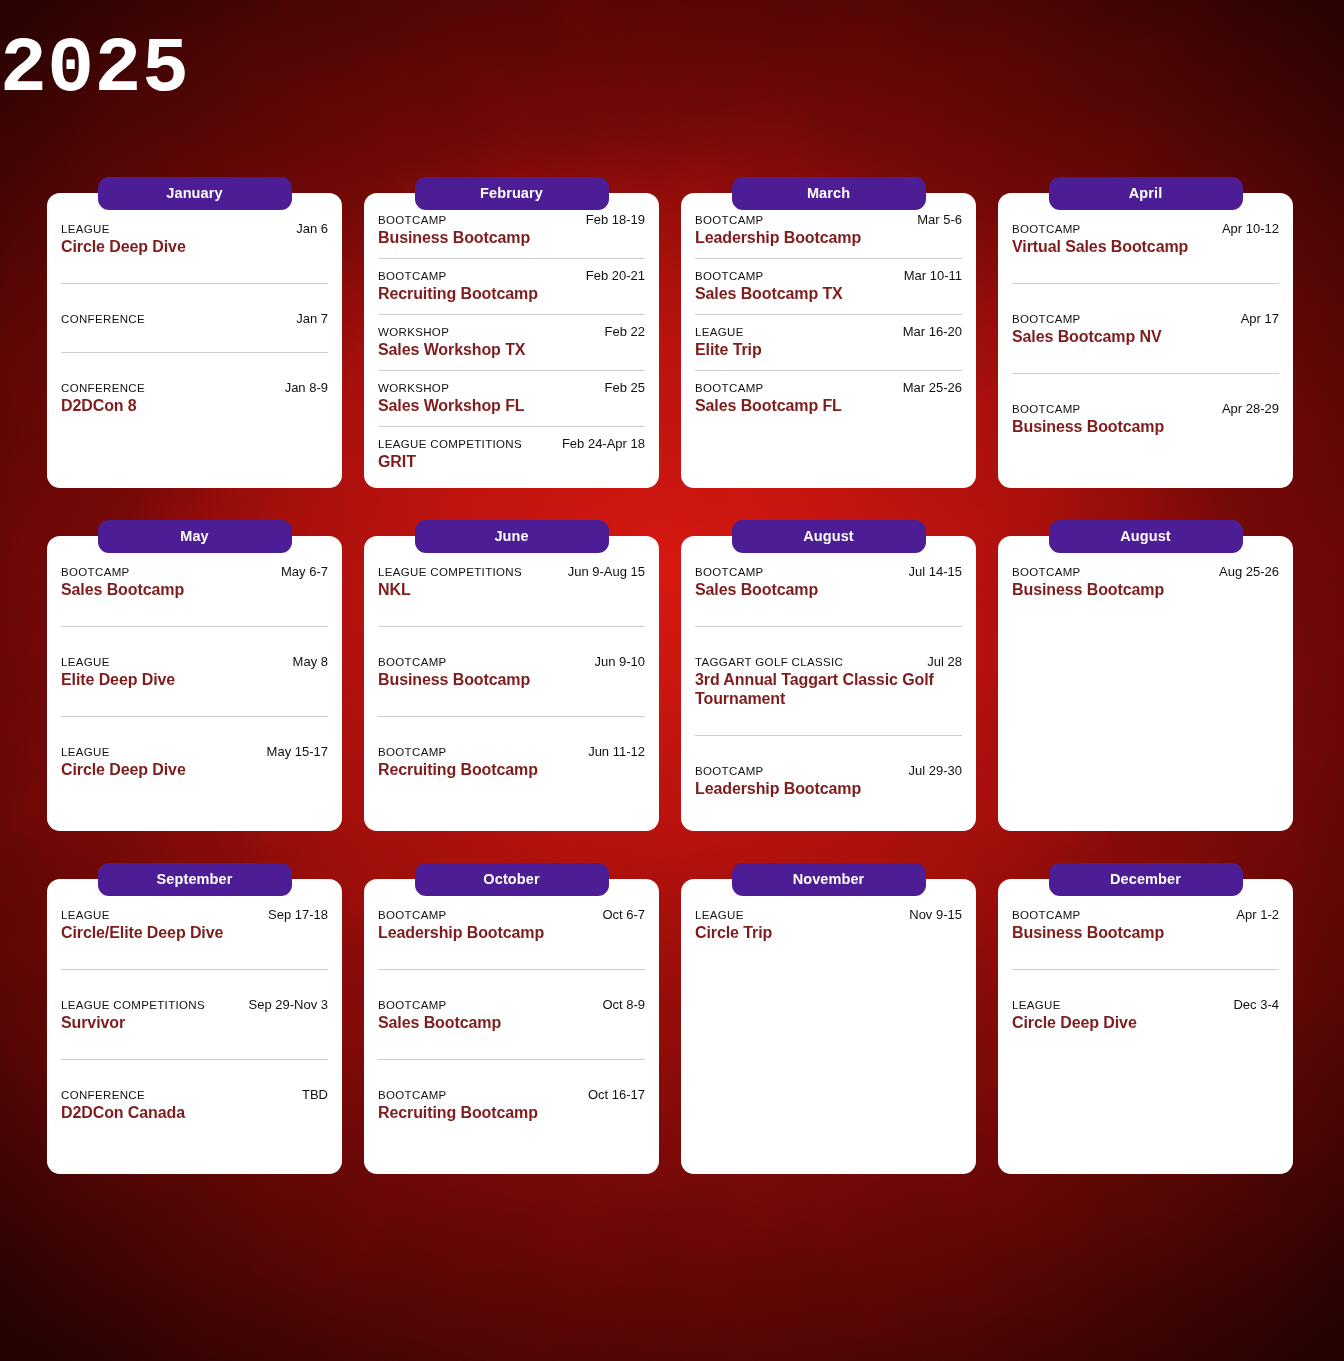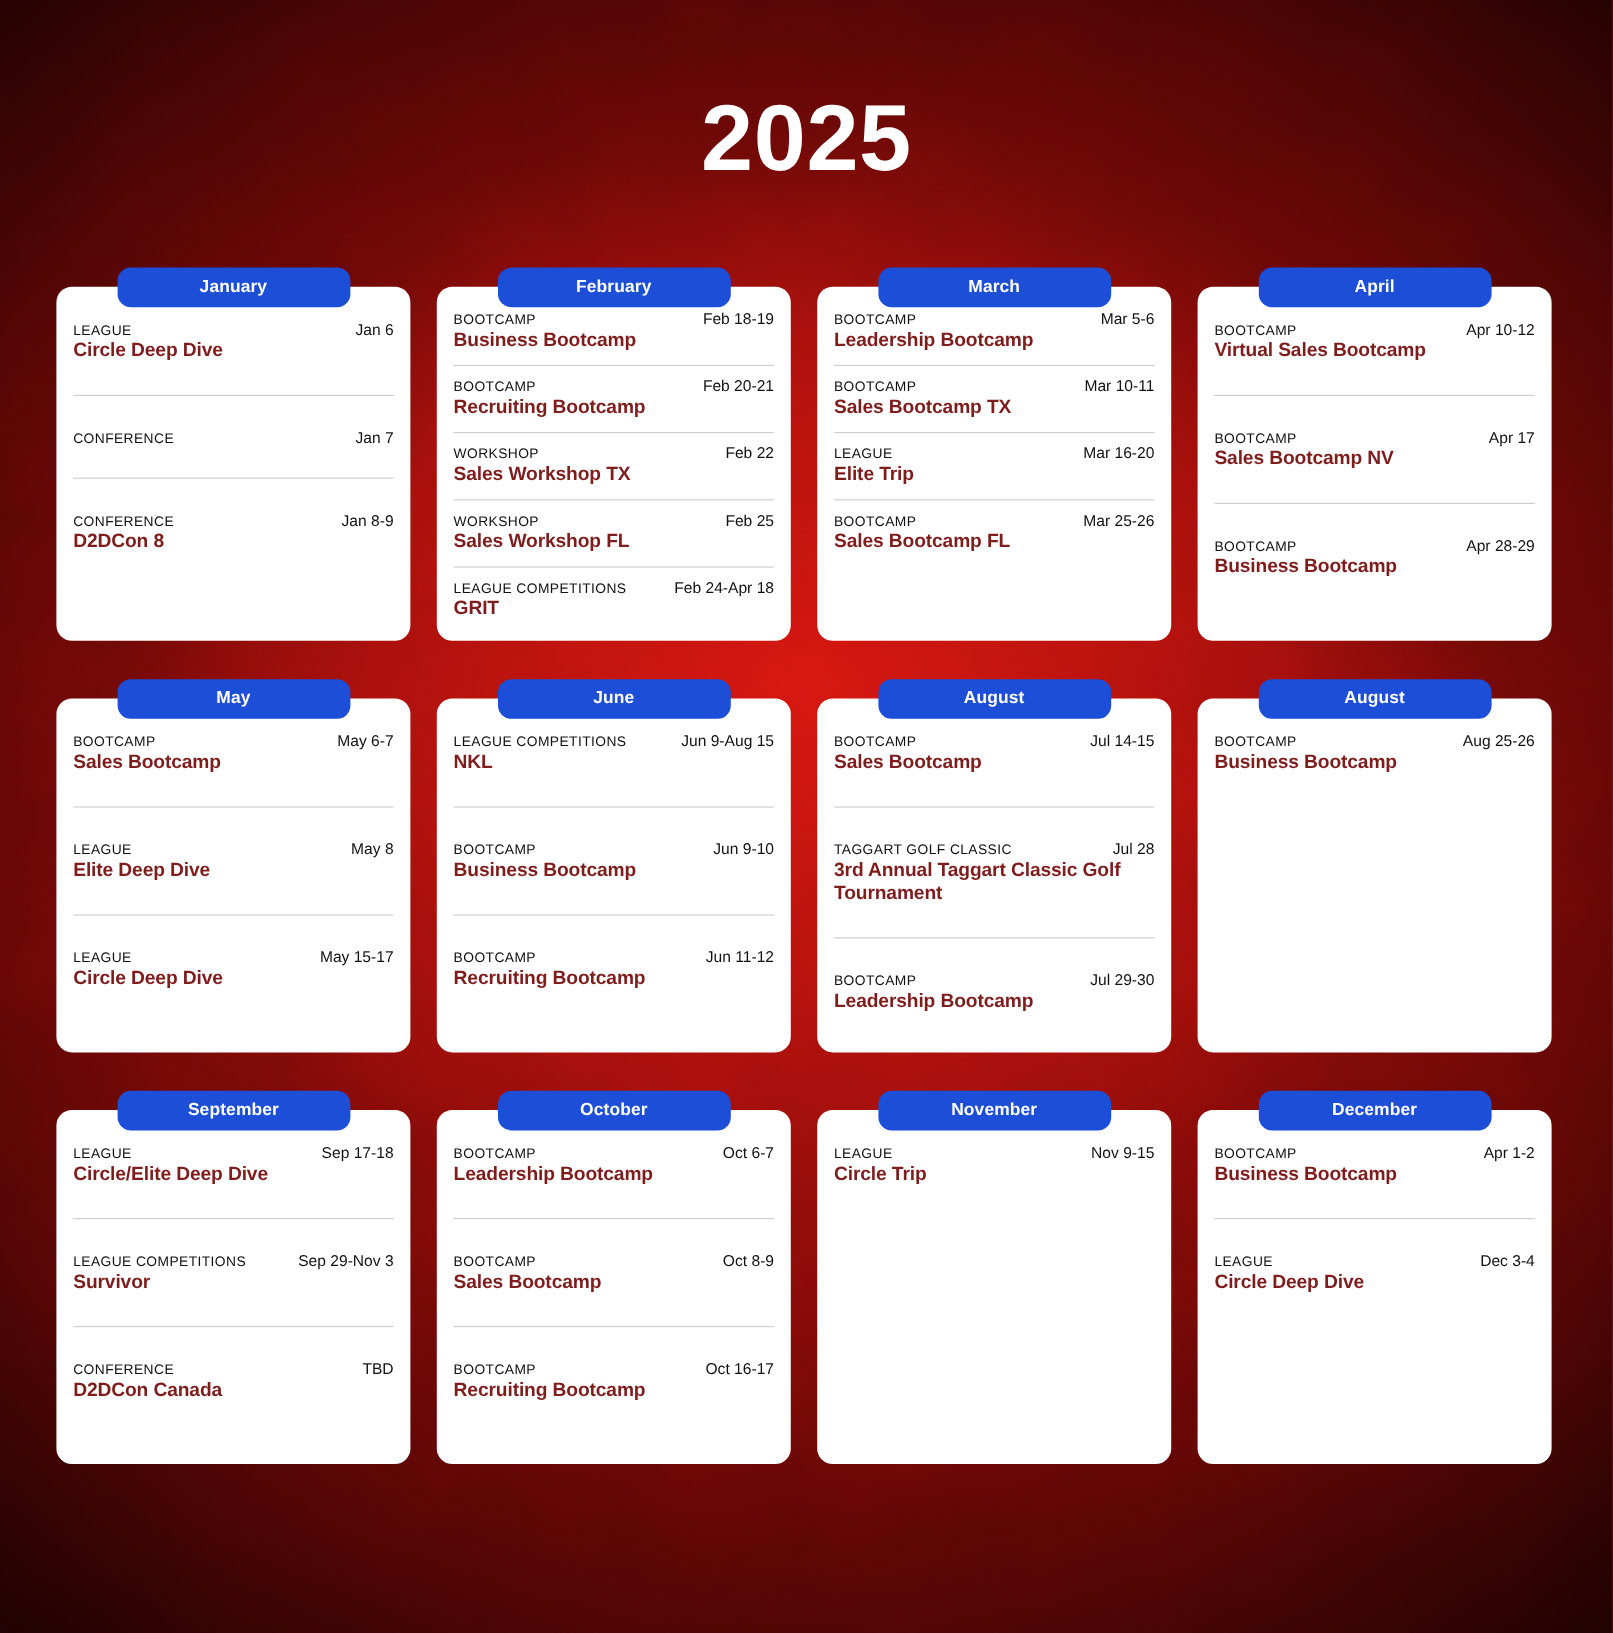--- a/index.html
+++ b/index.html
@@ -43,22 +43,23 @@
 
   #page {
     position: relative;
     z-index: 3;
     width: 1344px;
     height: 1361px;
   }
 
   
   .header {
-    text-align: center;
-    padding-top: 76px;
+    text-align: left;
+    padding-top: 30px;
+    font-family: Liberation Mono, monospace;
   }
   .header-year {
     font-size: 78px;
     font-weight: 700;
     color: #ffffff;
     line-height: 1.0;
     letter-spacing: 0.5px;
   }
   .header-sub {
     font-size: 62px;
@@ -88,21 +89,21 @@
     align-self: end;
   }
 
   .month-tab {
     position: absolute;
     top: 0;
     left: 50%;
     transform: translateX(-50%);
     width: 194px;
     height: 33px;
-    background: #1d4ed8;
+    background: #4c1d95;
     border-radius: 11px;
     display: flex;
     align-items: center;
     justify-content: center;
     z-index: 4;
   }
   .month-tab-label {
     color: #ffffff;
     font-size: 14.5px;
     font-weight: 700;

